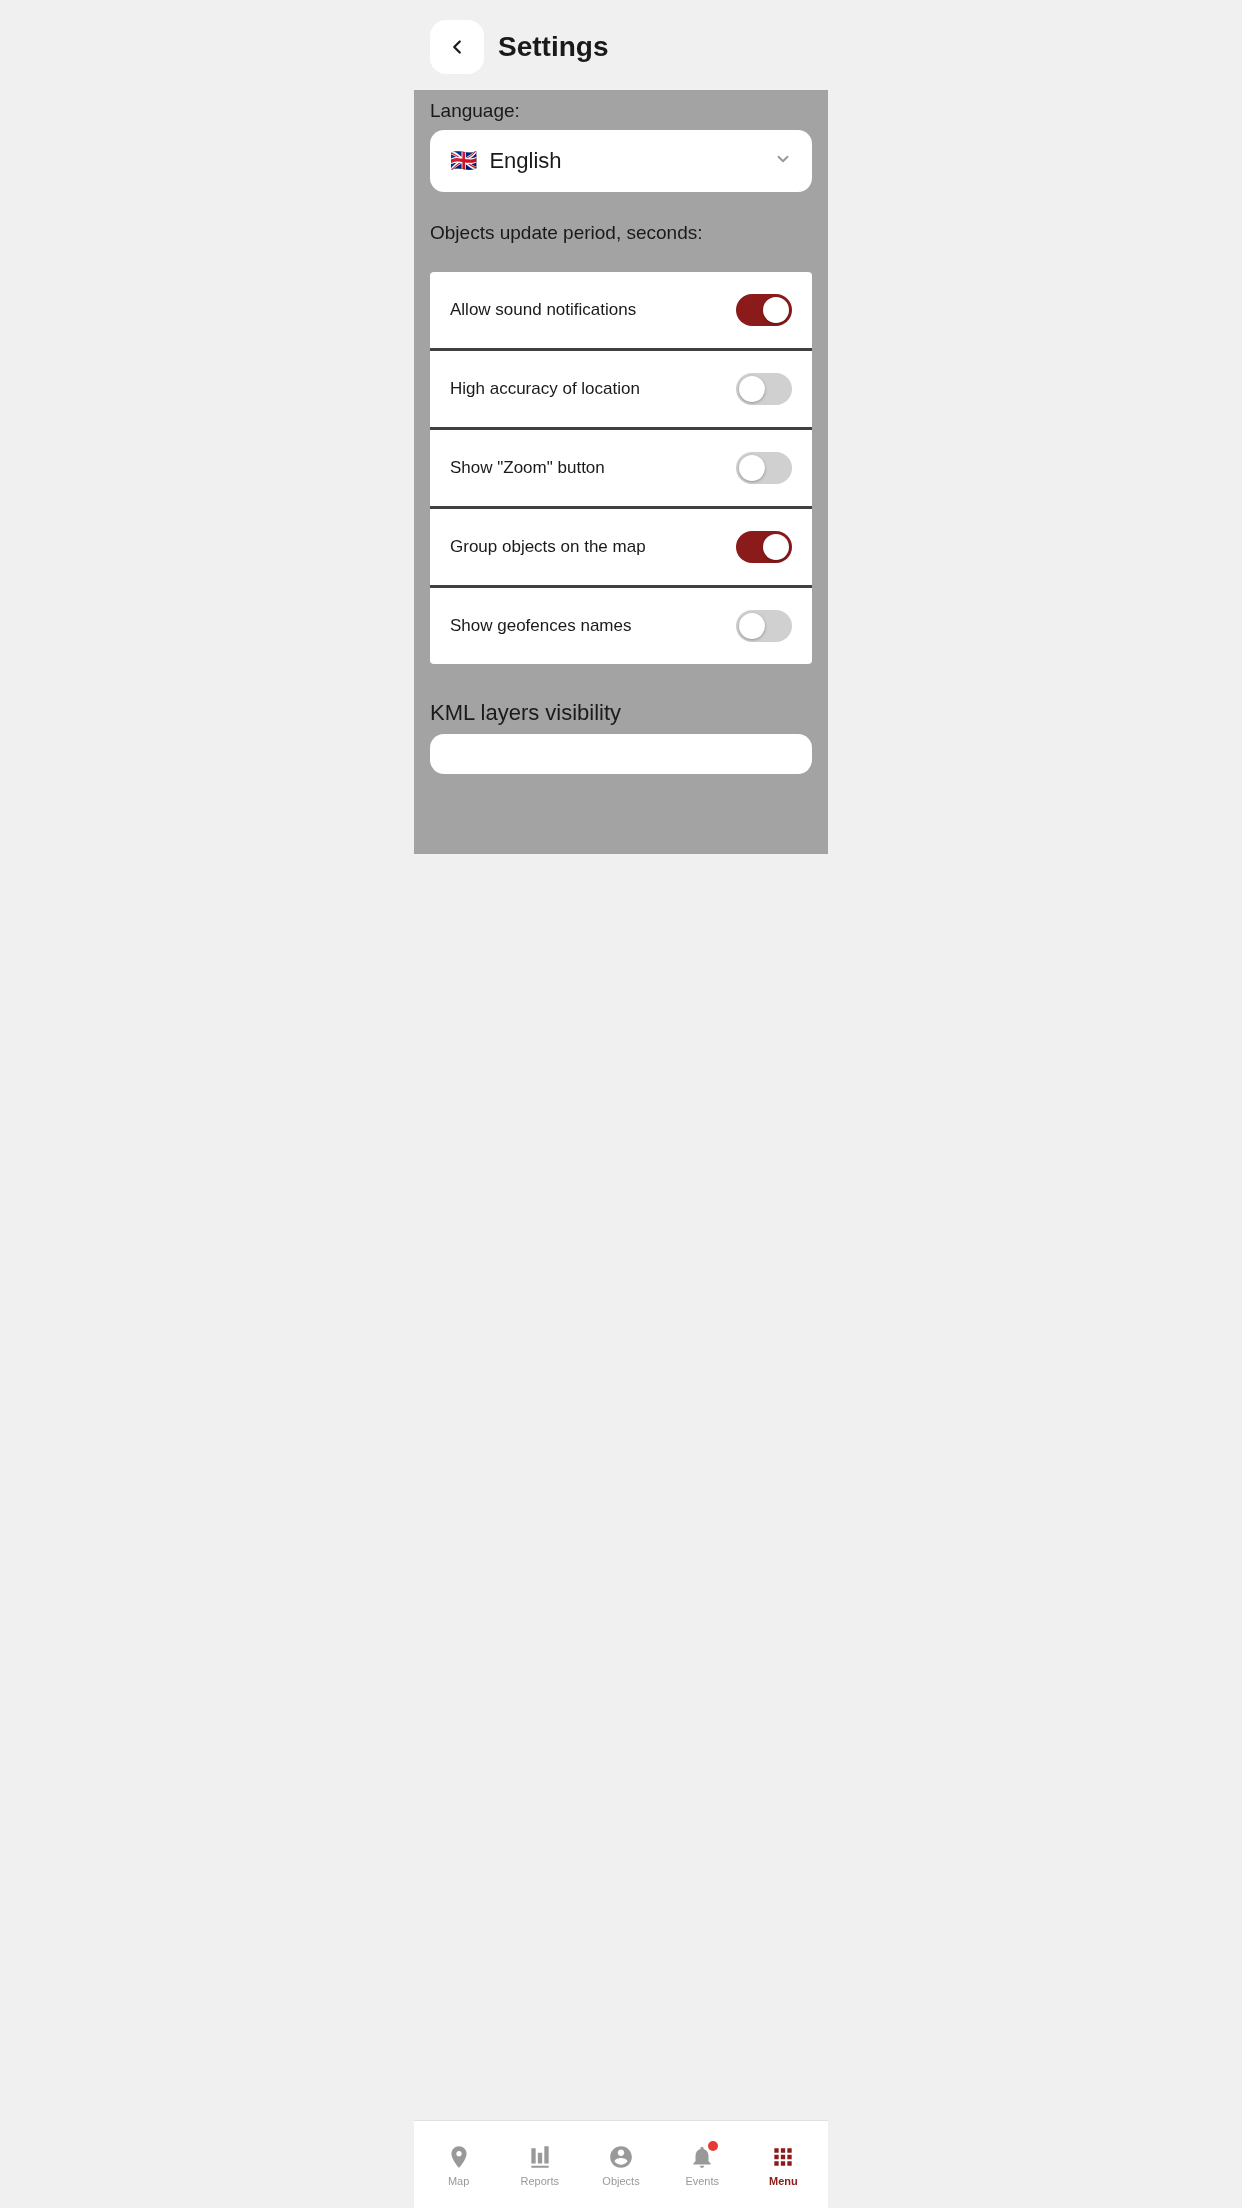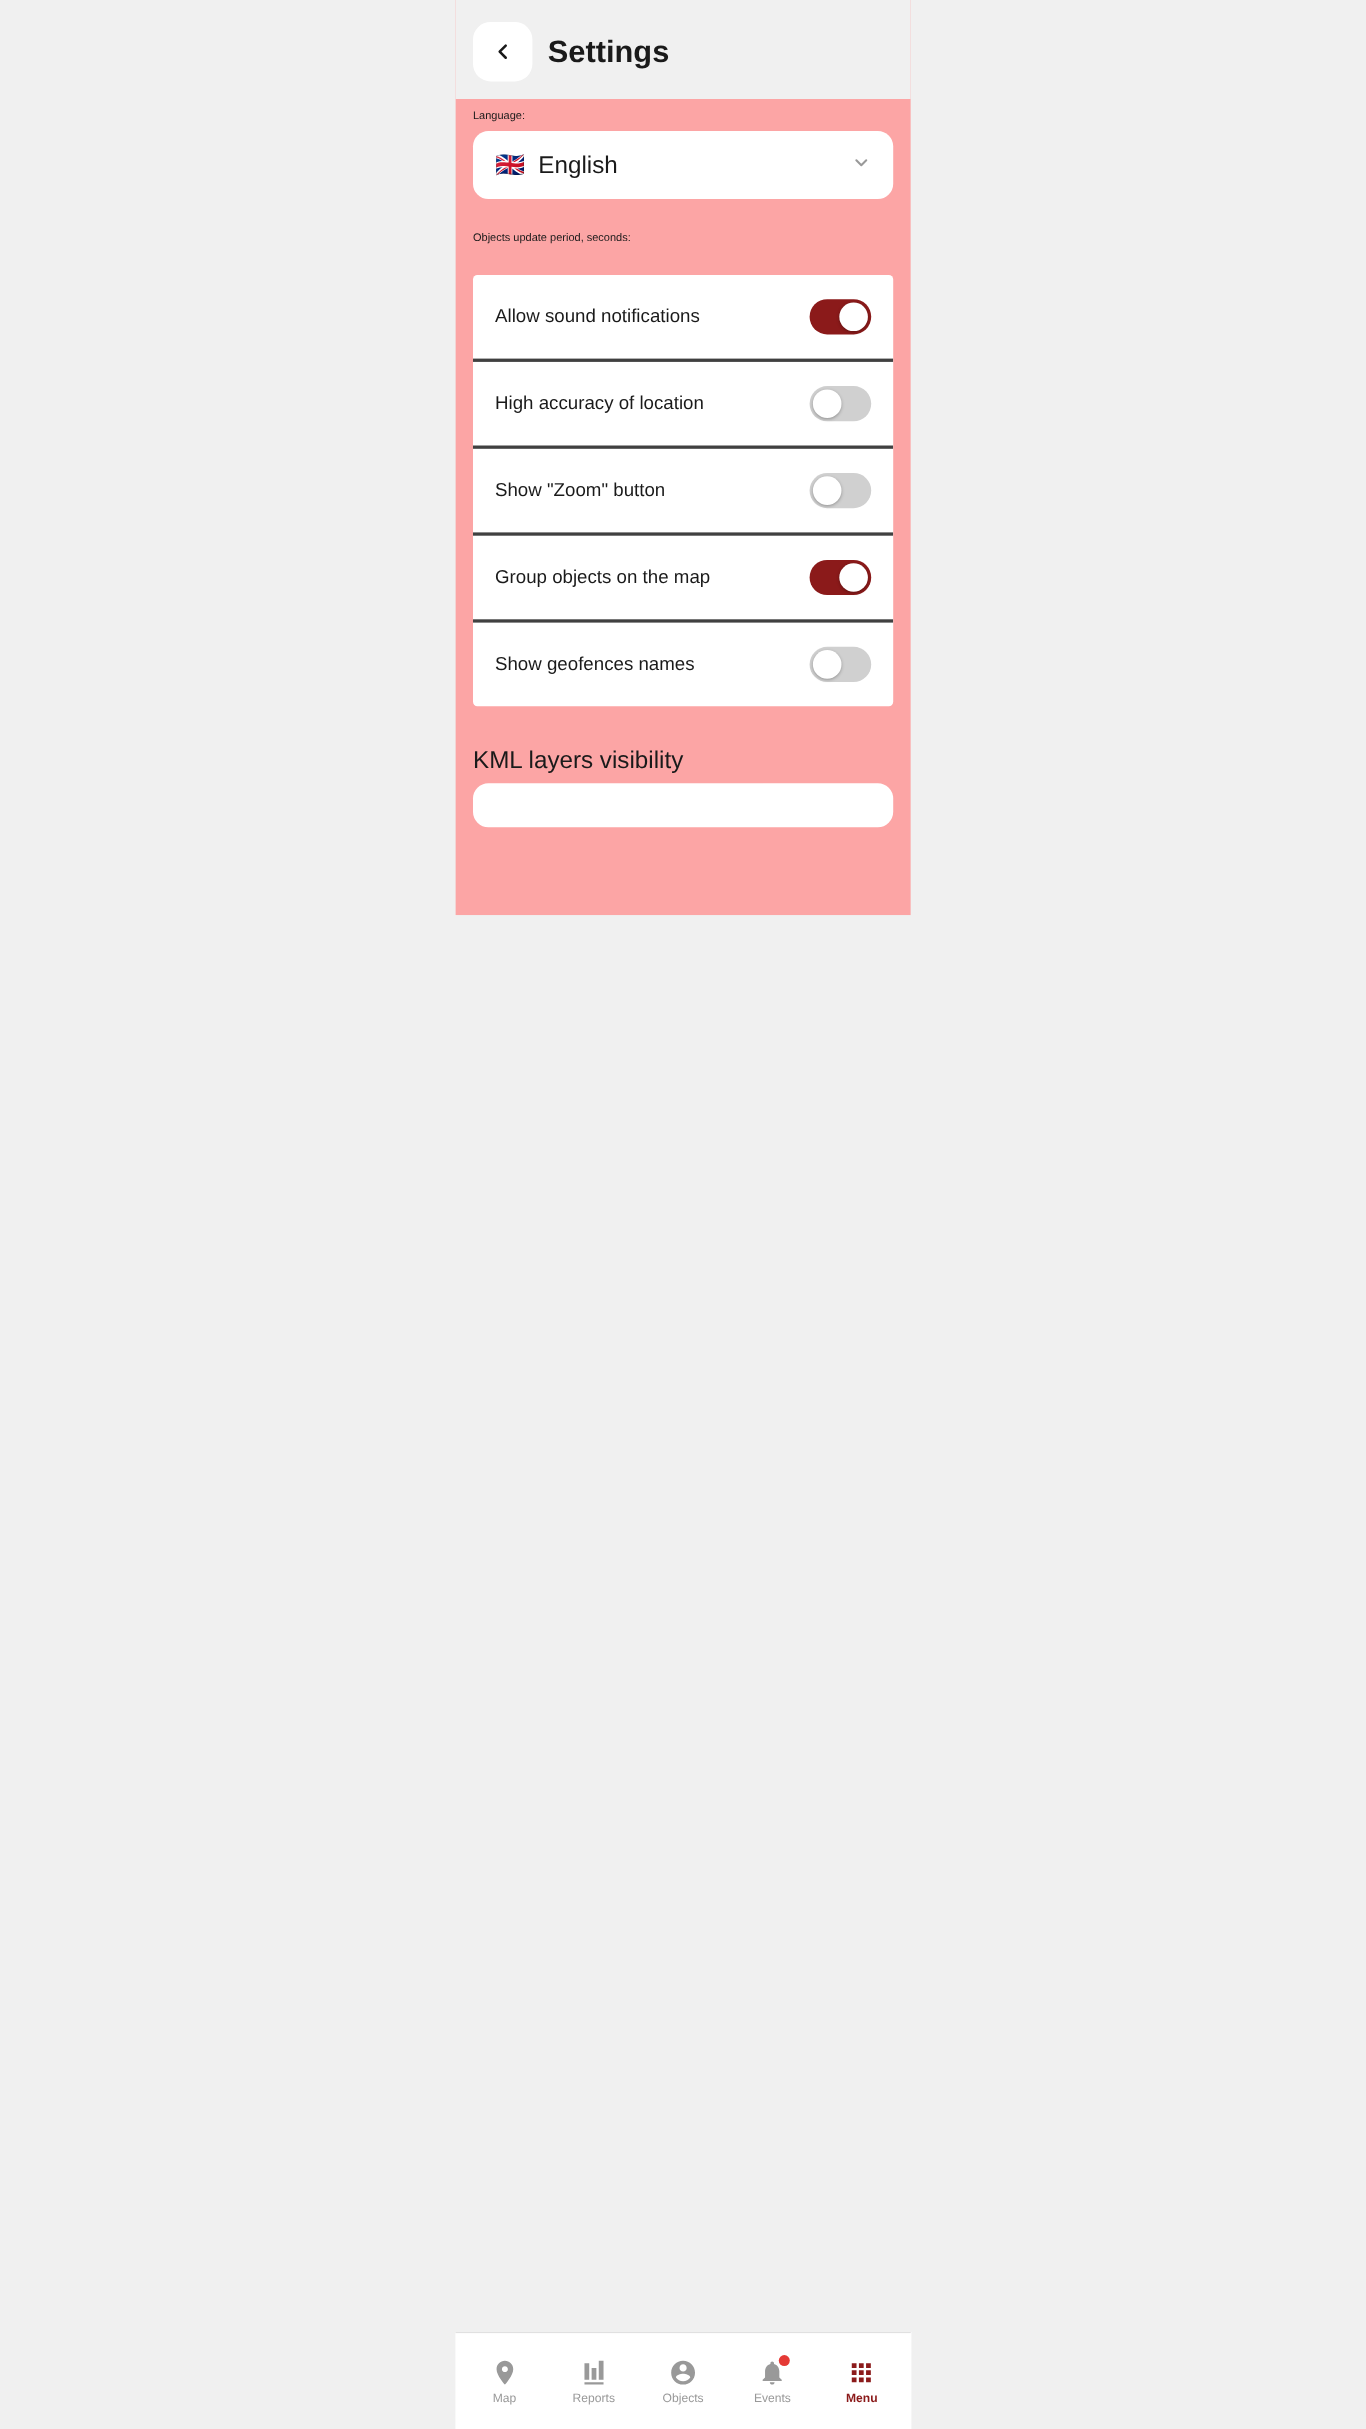--- a/index.html
+++ b/index.html
@@ -9,21 +9,21 @@
       font-family: -apple-system, BlinkMacSystemFont, 'Helvetica Neue', Arial, sans-serif;
       background: #f0f0f0;
       width: 414px;
       min-height: 736px;
       margin: 0 auto;
       position: relative;
       overflow-x: hidden;
     }
 
     .page-wrapper {
-      background: #fca5a5;
+      background: #a3a3a3;
       min-height: 736px;
       padding-bottom: 80px;
     }
 
     
     .header {
       display: flex;
       align-items: center;
       padding: 20px 16px 16px 16px;
       background: #f0f0f0;
@@ -48,21 +48,21 @@
     }
 
     .header-title {
       font-size: 28px;
       font-weight: 700;
       color: #1a1a1a;
     }
 
     
     .section-label {
-      font-size: 10px;
+      font-size: 19px;
       font-weight: 500;
       color: #1a1a1a;
       padding: 10px 16px 8px 16px;
     }
 
     
     .dropdown-row {
       background: #fff;
       margin: 0 16px;
       border-radius: 14px;

